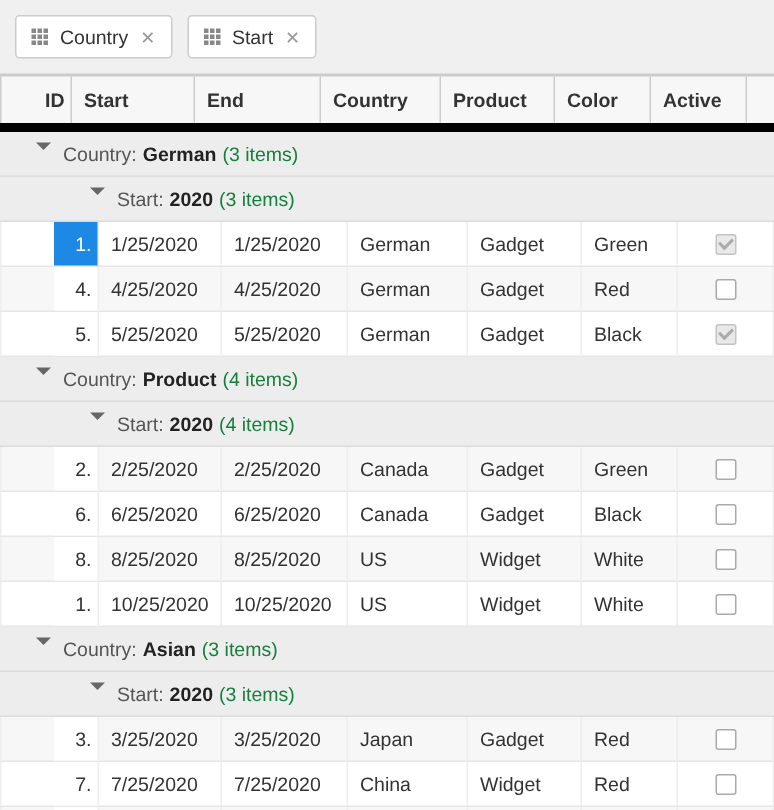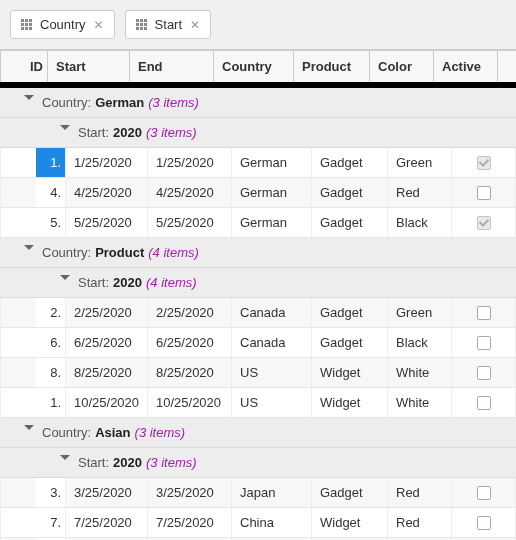--- a/index.html
+++ b/index.html
@@ -26,21 +26,21 @@
 .col-product { width: 76px; }
 .col-color { width: 64px; }
 .col-active { width: 64px; text-align: left; }
 
 .group-row { display: flex; align-items: flex-start; background: #ededed; border-bottom: 1px solid #dcdcdc; padding: 7px 0; color: #555; }
 .group-row.level-0 { padding-left: 24px; }
 .group-row.level-1 { padding-left: 60px; }
 .group-row .caret { display: inline-block; width: 0; height: 0; border-style: solid; border-width: 5px 5px 0 5px; border-color: #666 transparent transparent transparent; transform: rotate(0deg); margin-right: 8px; cursor: pointer; }
 .group-row .g-label { }
 .group-row .g-value { font-weight: bold; color: #222; margin-left: 4px; }
-.group-row .g-count { color: #a21caf; margin-left: 4px; font-style: italic; }
+.group-row .g-count { color: #15803d; margin-left: 4px; }
 
 .data-row { display: flex; border-bottom: 1px solid #e6e6e6; }
 .data-row .cell { padding: 7px 8px; border-right: 1px solid #eee; }
 .data-row .cell:first-child { border-left: 1px solid #eee; }
 .data-row.alt { background: #f7f7f7; }
 
 .cell.col-expander, .cell.col-expander2 { padding: 0; border-right: none; }
 .cell.col-id { text-align: right; padding-right: 4px; background: #fff; }
 
 .id-selected { background: #1e88e5 !important; color: #fff; }

